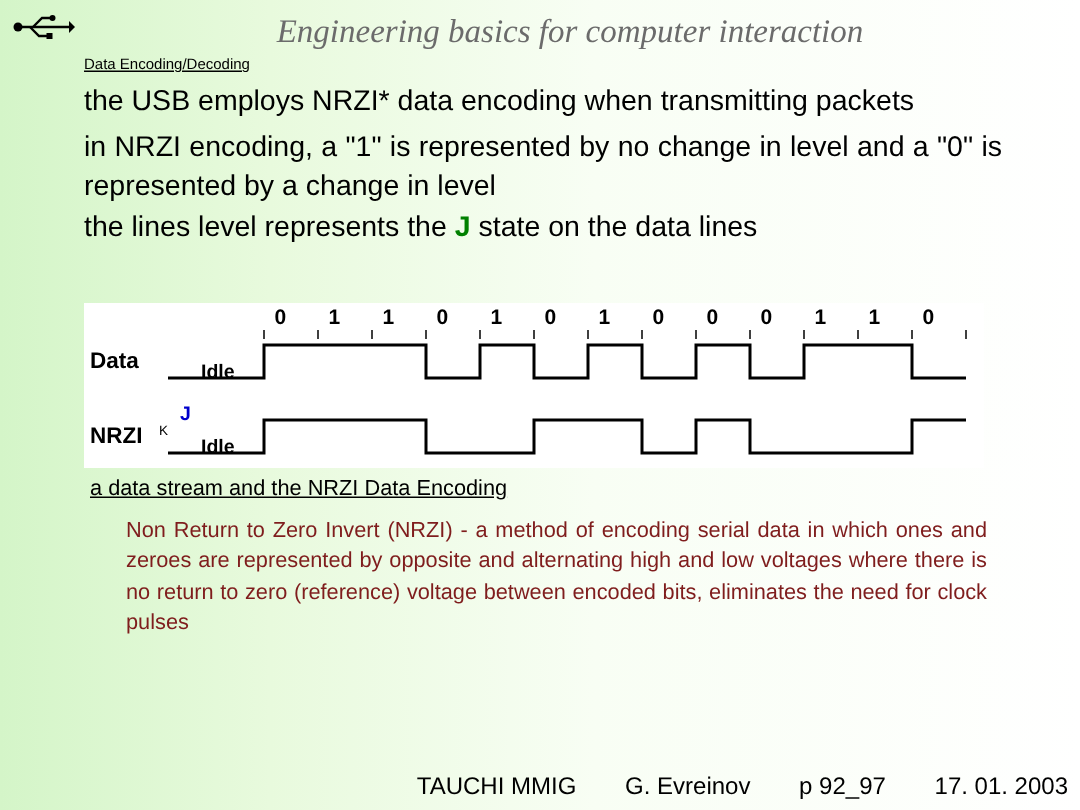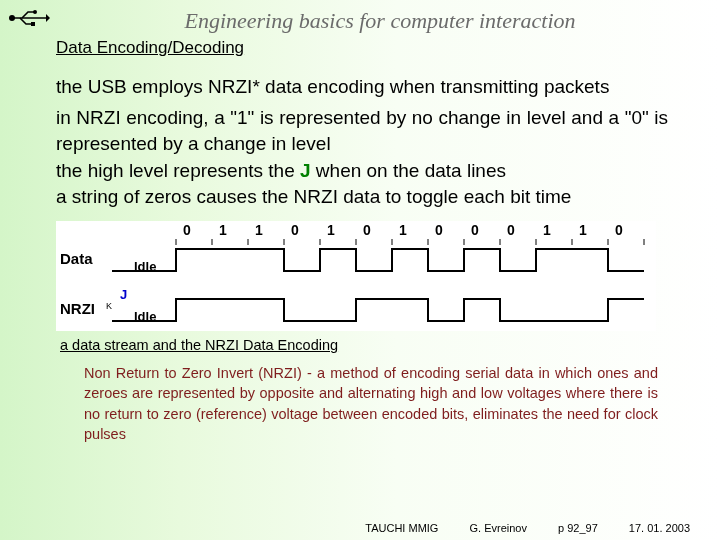--- a/index.html
+++ b/index.html
@@ -24,23 +24,23 @@
     text-align: center;
     padding-top: 8px;
     padding-bottom: 4px;
     padding-left: 40px;
   }
   .content {
     padding: 0 52px 0 56px;
   }
   .subheading {
     text-decoration: underline;
-    font-size: 17px;
+    font-size: 10px;
     color: #000;
-    margin-bottom: 16px;
+    margin-bottom: 6px;
   }
   .para {
     font-size: 19px;
     color: #000;
     text-align: justify;
     line-height: 1.4;
     margin-bottom: 4px;
   }
   .j-state { color: #008000; font-weight: bold; }
   .diagram-wrap {
@@ -69,22 +69,22 @@
   .def-block {
     font-size: 14.5px;
     color: #7f1d1d;
     text-align: justify;
     line-height: 1.4;
     padding: 0 10px 0 28px;
   }
   .footer {
     position: absolute;
     bottom: 6px;
-    right: 30px;
-    font-size: 11px;
+    right: 8px;
+    font-size: 16px;
     color: #000;
   }
   .footer span { margin-left: 28px; }
 </style>
 </head>
 <body>
 
 <div class="usb-icon">
   <svg width="42" height="20" viewBox="0 0 42 20">
     <circle cx="4" cy="10" r="3" fill="#000"></circle>
@@ -97,22 +97,22 @@
   </svg>
 </div>
 
 <div class="title">Engineering basics for computer interaction</div>
 
 <div class="content">
   <div class="subheading">Data Encoding/Decoding</div>
   <div class="para">the USB employs NRZI* data encoding when transmitting packets</div>
   <div class="para">
     <span>in NRZI encoding, a "1" is represented by no change in level and a "0" is represented by a change in level</span><br>
-    <span>the high level represents the </span><span class="j-state">J</span><span> when on the data lines</span><br>
-    <span>a string of zeros causes the NRZI data to toggle each bit time</span><br>
+    <span>the lines level represents the </span><span class="j-state">J</span><span> state on the data lines</span><br>
+    <br>
   </div>
 
   <div class="diagram-wrap">
     <svg class="diagram" width="600" height="110" viewBox="0 0 600 110">
       <rect x="0" y="0" width="600" height="110" fill="#ffffff"></rect>
 
       <g font-family="Arial" font-size="14" font-weight="bold" fill="#000">
         <text x="127" y="14">0</text>
         <text x="163" y="14">1</text>
         <text x="199" y="14">1</text>

